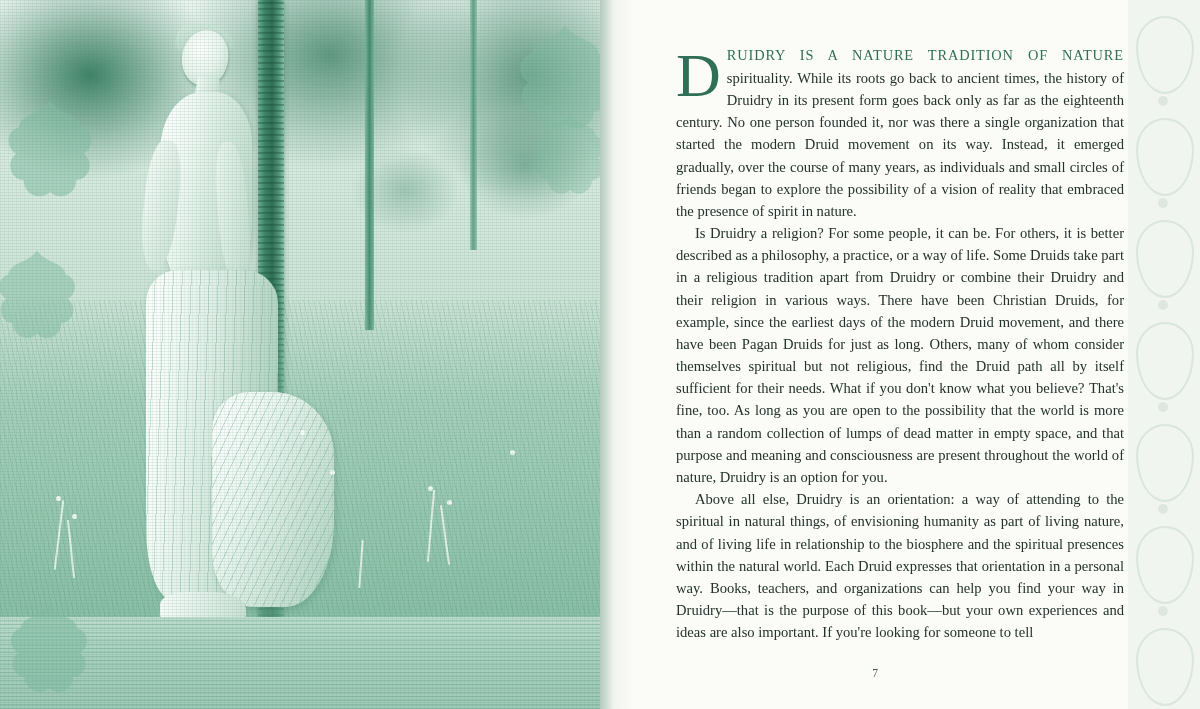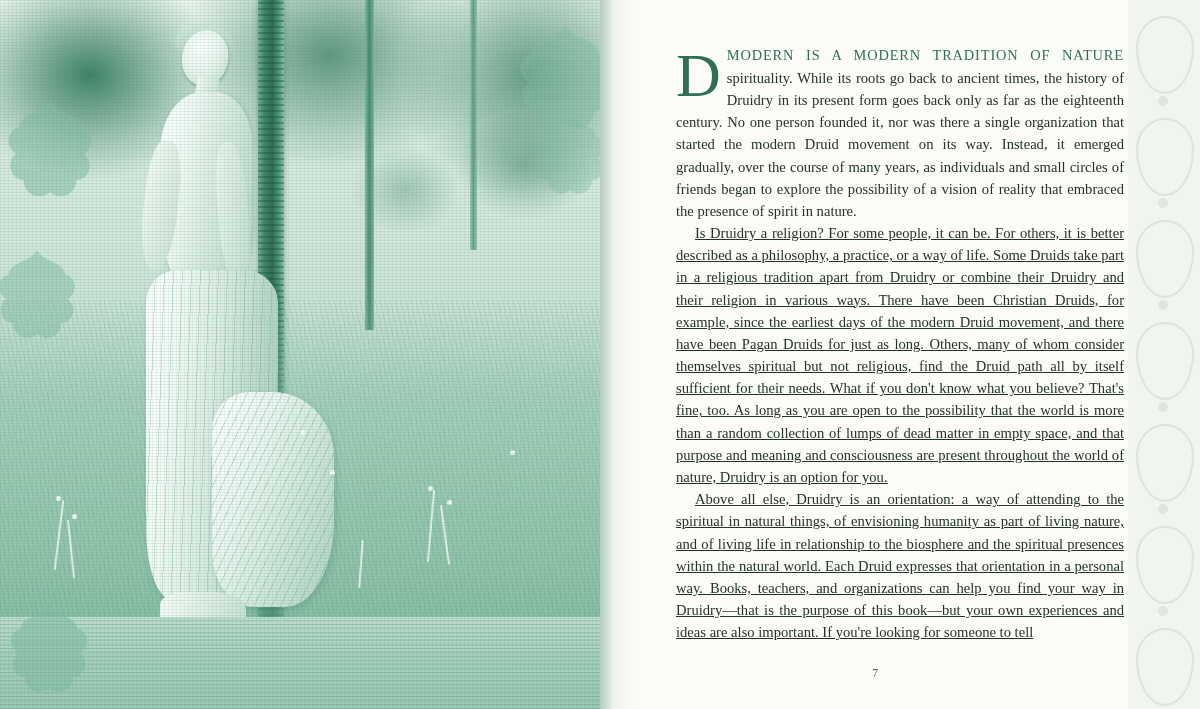--- a/index.html
+++ b/index.html
@@ -293,21 +293,20 @@
     margin: 0;
     font-size: 14.6px;
     line-height: 1.52;
     color: #23332c;
     text-align: justify;
     hyphens: auto;
   }
   p.body + p.body {
     text-indent: 1.3em;
     margin-top: 0;
-    text-decoration: underline;
   }
   .folio {
     position: absolute;
     left: 0; right: 0;
     bottom: 30px;
     text-align: center;
     font-size: 11.5px;
     color: #4a5b52;
   }
   .folio-inner {
@@ -411,21 +410,21 @@
       <div class="d-dot" style="top:402px;"></div>
       <div class="d-motif" style="top:424px;"></div>
       <div class="d-dot" style="top:504px;"></div>
       <div class="d-motif" style="top:526px;"></div>
       <div class="d-dot" style="top:606px;"></div>
       <div class="d-motif" style="top:628px;"></div>
     </div>
 
     <div class="text-col">
       <p class="body">
-        <span class="dropcap">D</span><span class="smallcaps">MODERN IS A MODERN TRADITION OF NATURE</span>
+        <span class="dropcap">D</span><span class="smallcaps">RUIDRY IS A NATURE TRADITION OF NATURE</span>
         <span>spirituality. While its roots go back to ancient times, the history of Druidry in its present form goes back only as far as the eighteenth century. No one person founded it, nor was there a single organization that started the modern Druid movement on its way. Instead, it emerged gradually, over the course of many years, as individuals and small circles of friends began to explore the possibility of a vision of reality that embraced the presence of spirit in nature.</span>
       </p>
       <p class="body">Is Druidry a religion? For some people, it can be. For others, it is better described as a philosophy, a practice, or a way of life. Some Druids take part in a religious tradition apart from Druidry or combine their Druidry and their religion in various ways. There have been Christian Druids, for example, since the earliest days of the modern Druid movement, and there have been Pagan Druids for just as long. Others, many of whom consider themselves spiritual but not religious, find the Druid path all by itself sufficient for their needs. What if you don't know what you believe? That's fine, too. As long as you are open to the possibility that the world is more than a random collection of lumps of dead matter in empty space, and that purpose and meaning and consciousness are present throughout the world of nature, Druidry is an option for you.</p>
       <p class="body">Above all else, Druidry is an orientation: a way of attending to the spiritual in natural things, of envisioning humanity as part of living nature, and of living life in relationship to the biosphere and the spiritual presences within the natural world. Each Druid expresses that orientation in a personal way. Books, teachers, and organizations can help you find your way in Druidry—that is the purpose of this book—but your own experiences and ideas are also important. If you're looking for someone to tell</p>
     </div>
 
     <div class="folio">
       <span class="folio-inner">7</span>
     </div>
   </div>

